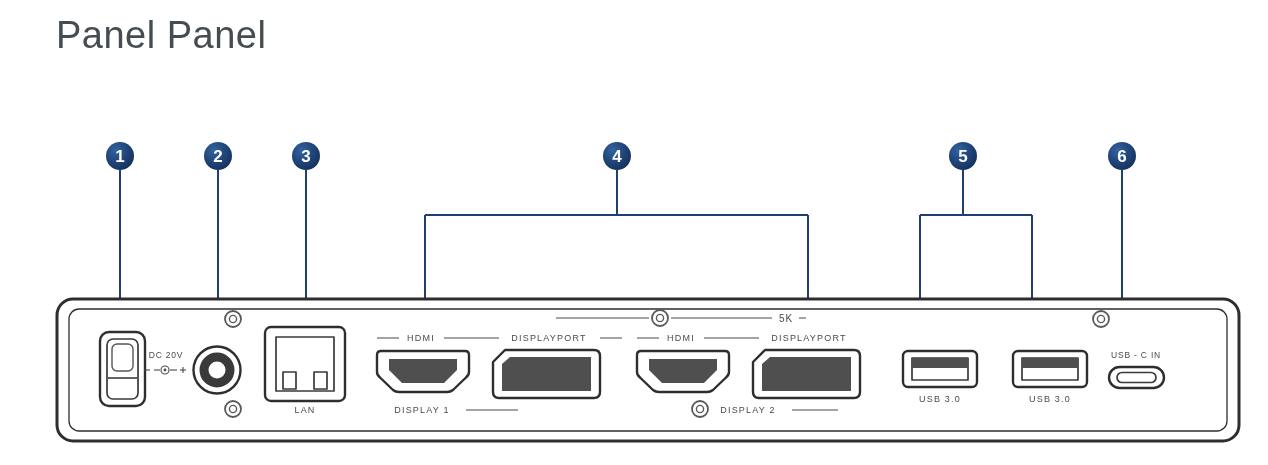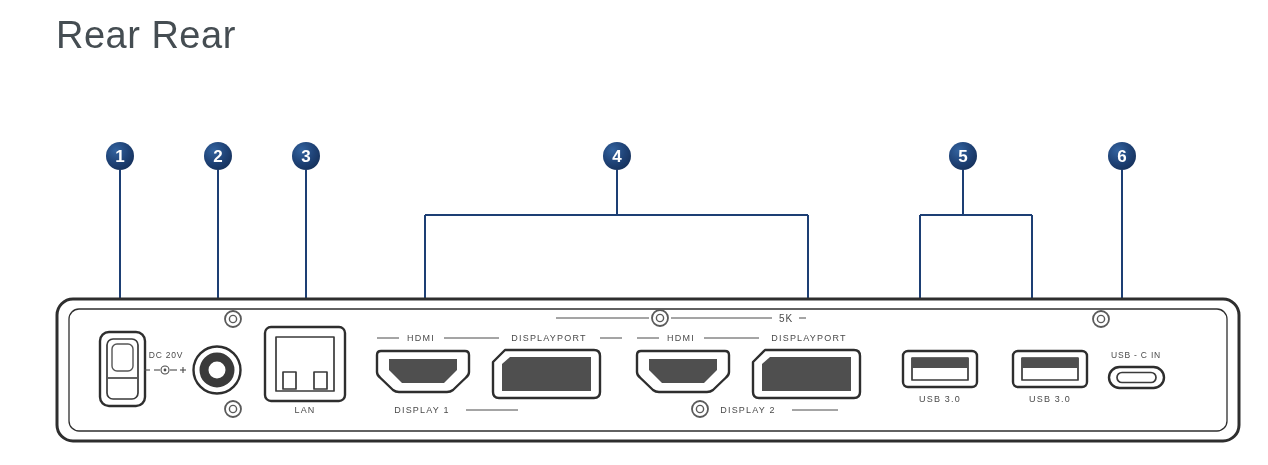--- a/index.html
+++ b/index.html
@@ -75,21 +75,21 @@
     text-anchor: middle;
   }
   .callout-line { stroke: #1d3f74; stroke-width: 2; fill: none; }
   .leader { stroke: #4a4a4a; stroke-width: 1; fill: none; }
 </style>
 </head>
 <body>
 
 <div class="stage">
 
-  <h1 class="page-title">Rear Rear</h1>
+  <h1 class="page-title">Panel Panel</h1>
 
   <svg class="diagram" viewBox="0 0 1268 465">
     <defs>
       <radialGradient id="badgeGrad" cx="35%" cy="30%" r="80%">
         <stop offset="0%" stop-color="#33639f"></stop>
         <stop offset="55%" stop-color="#1f4377"></stop>
         <stop offset="100%" stop-color="#152f58"></stop>
       </radialGradient>
       <g id="screwShape">
         <circle r="8" fill="#ffffff" stroke="#5a5a5a" stroke-width="1.8"></circle>

